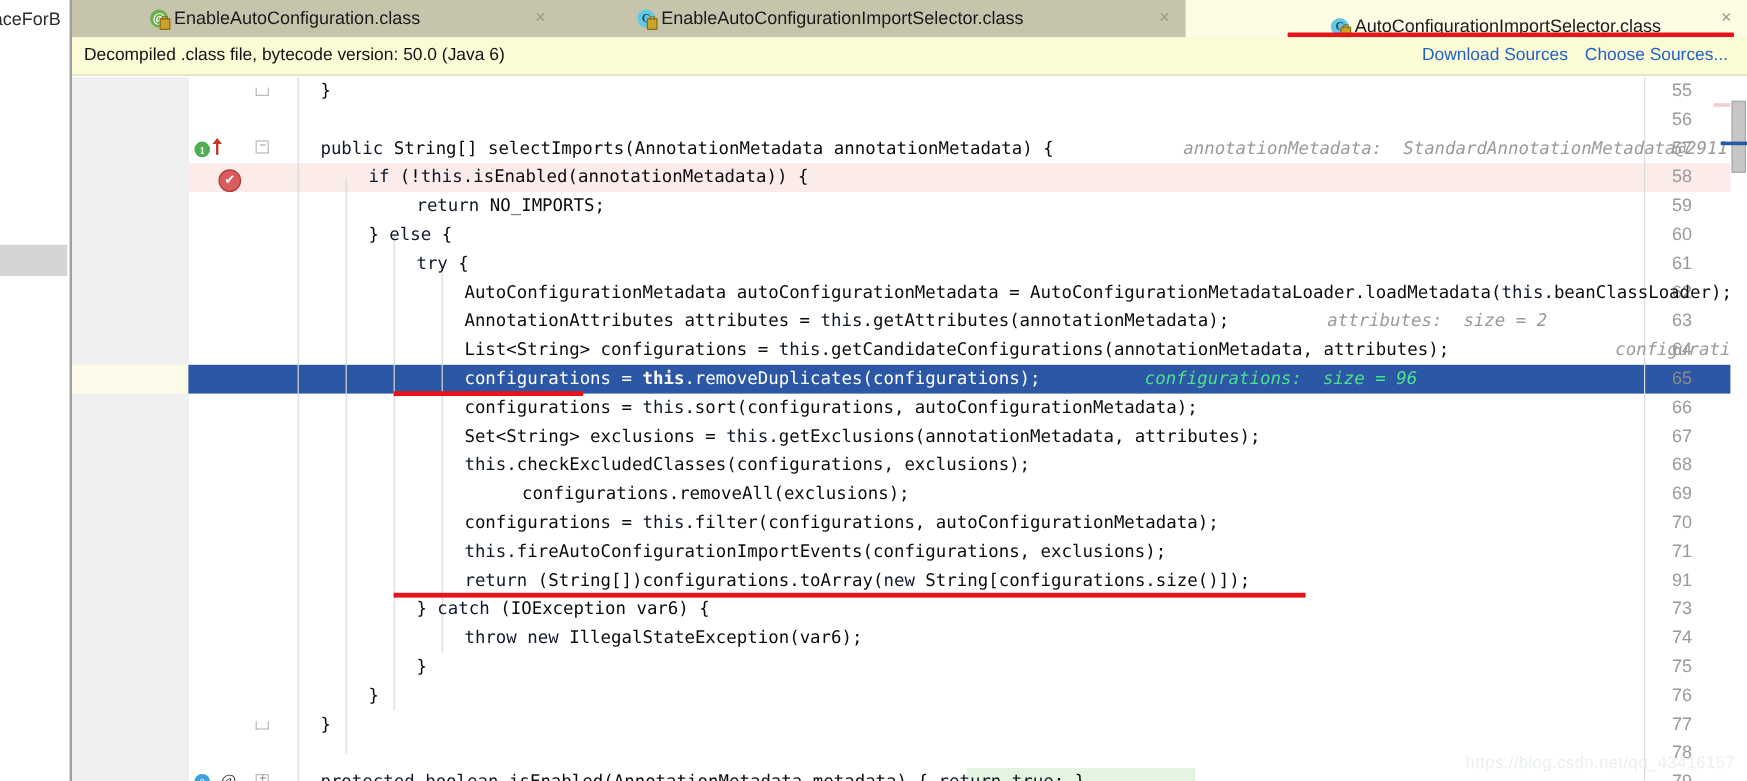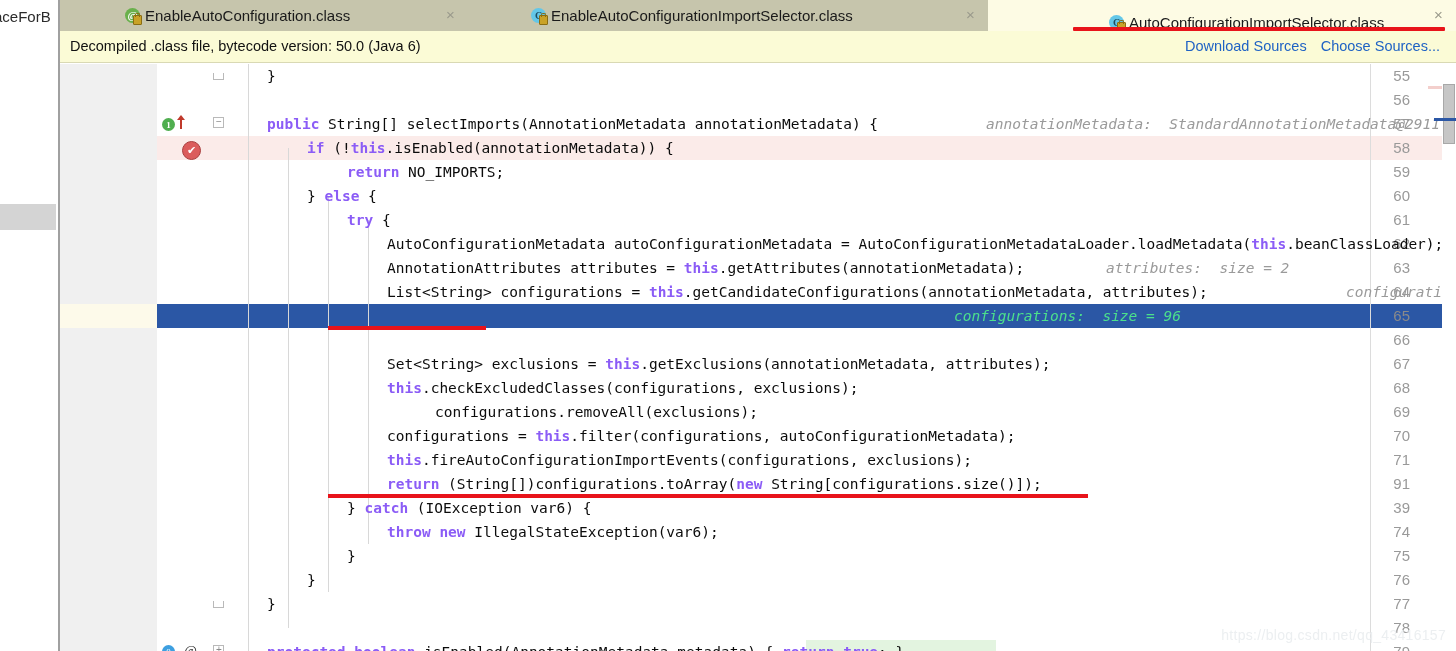--- a/index.html
+++ b/index.html
@@ -58,21 +58,21 @@
 
   .lines{position:absolute;left:0;top:0;width:1398px;height:587px;}
   .ln{position:absolute;left:0;width:1398px;height:24px;}
 
   .lnum{position:absolute;right:0;width:99px;box-sizing:border-box;padding-right:46px;
     text-align:right;font-size:15px;color:#999999;line-height:24px;
     font-family:"Liberation Sans", sans-serif;}
   .code{position:absolute;left:123px;top:0;height:24px;line-height:24px;white-space:pre;
     font-family:"DejaVu Sans Mono", monospace;font-size:14.5px;color:#0b0b0b;}
 
-  .kw{color:#8b5cf6;font-weight:bold;}
+  .kw{color:#0f172a;font-weight:normal;}
   .hint{color:#9a9a9a;font-style:italic;font-family:"DejaVu Sans Mono", monospace;}
   .hint-g{color:#1aa35a;font-style:italic;font-family:"DejaVu Sans Mono", monospace;}
 
   
   .row-hl{position:absolute;left:99px;height:24px;}
   .hl-pink{background:#fbebe9;}
   .hl-blue{background:#2b57a5;}
   .hl-green{background:#e3f4e0;}
   .ln.sel .code{color:#ffffff;}
   .ln.sel .kw{color:#ffffff;font-weight:bold;}
@@ -255,26 +255,27 @@
       </div>
 
       <div class="ln" style="top:216px;">
         <span class="lnum">64</span>
         <span class="code" style="left:329px;">List&lt;String&gt; configurations = <span class="kw">this</span>.getCandidateConfigurations(annotationMetadata, attributes);</span>
         <span class="code hint" style="left:1288px;">configurations:</span>
       </div>
 
       <div class="ln sel" style="top:240px;">
         <span class="lnum" style="color:#8a8a8a;">65</span>
-        <span class="code" style="left:329px;margin-top:36px;">configurations = <span class="kw">this</span>.removeDuplicates(configurations);</span>
+        <span class="code" style="left:329px;">configurations = <span class="kw">this</span>.removeDuplicates(configurations);</span>
         <span class="code hint-g" style="left:896px;">configurations:  size = 96</span>
       </div>
 
       <div class="ln" style="top:264px;">
         <span class="lnum">66</span>
+        <span class="code" style="left:329px;">configurations = <span class="kw">this</span>.sort(configurations, autoConfigurationMetadata);</span>
       </div>
 
       <div class="ln" style="top:288px;">
         <span class="lnum">67</span>
         <span class="code" style="left:329px;">Set&lt;String&gt; exclusions = <span class="kw">this</span>.getExclusions(annotationMetadata, attributes);</span>
       </div>
 
       <div class="ln" style="top:312px;">
         <span class="lnum">68</span>
         <span class="code" style="left:329px;"><span class="kw">this</span>.checkExcludedClasses(configurations, exclusions);</span>
@@ -294,21 +295,21 @@
         <span class="lnum">71</span>
         <span class="code" style="left:329px;"><span class="kw">this</span>.fireAutoConfigurationImportEvents(configurations, exclusions);</span>
       </div>
 
       <div class="ln" style="top:408px;">
         <span class="lnum">91</span>
         <span class="code" style="left:329px;"><span class="kw">return</span> (String[])configurations.toArray(<span class="kw">new</span> String[configurations.size()]);</span>
       </div>
 
       <div class="ln" style="top:432px;">
-        <span class="lnum">39</span>
+        <span class="lnum">73</span>
         <span class="code" style="left:289px;">} <span class="kw">catch</span> (IOException var6) {</span>
       </div>
 
       <div class="ln" style="top:456px;">
         <span class="lnum">74</span>
         <span class="code" style="left:329px;"><span class="kw">throw new</span> IllegalStateException(var6);</span>
       </div>
 
       <div class="ln" style="top:480px;">
         <span class="lnum">75</span>

